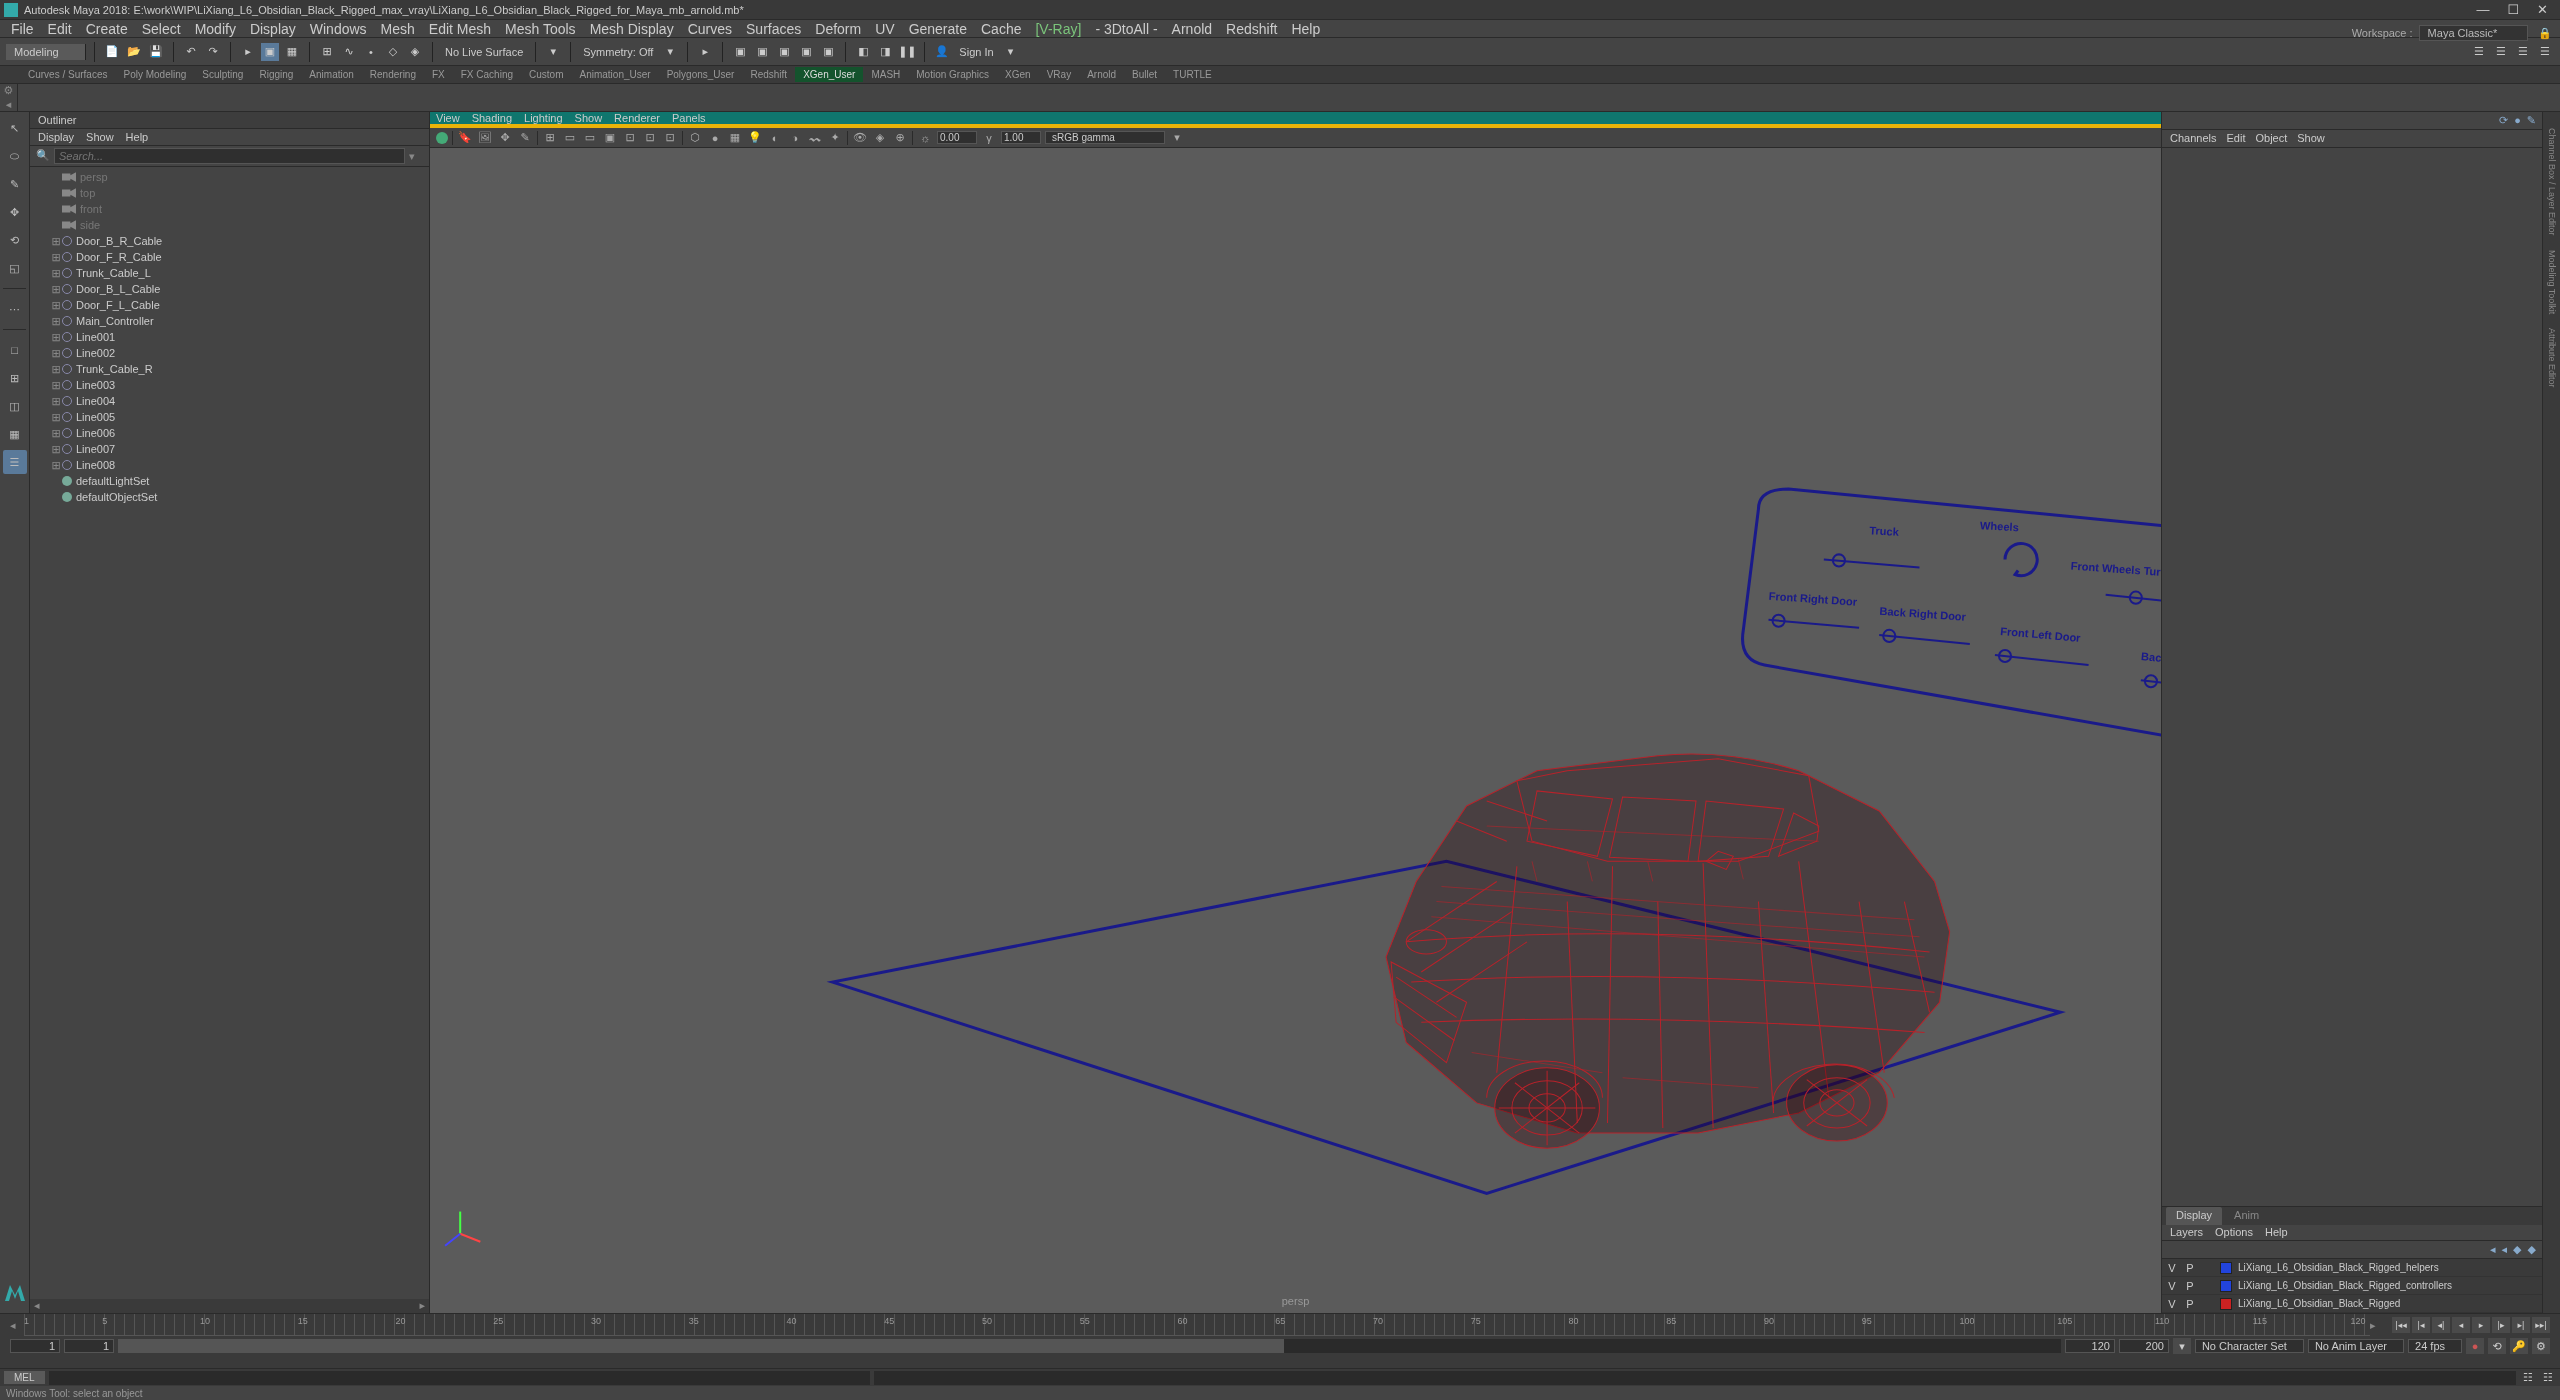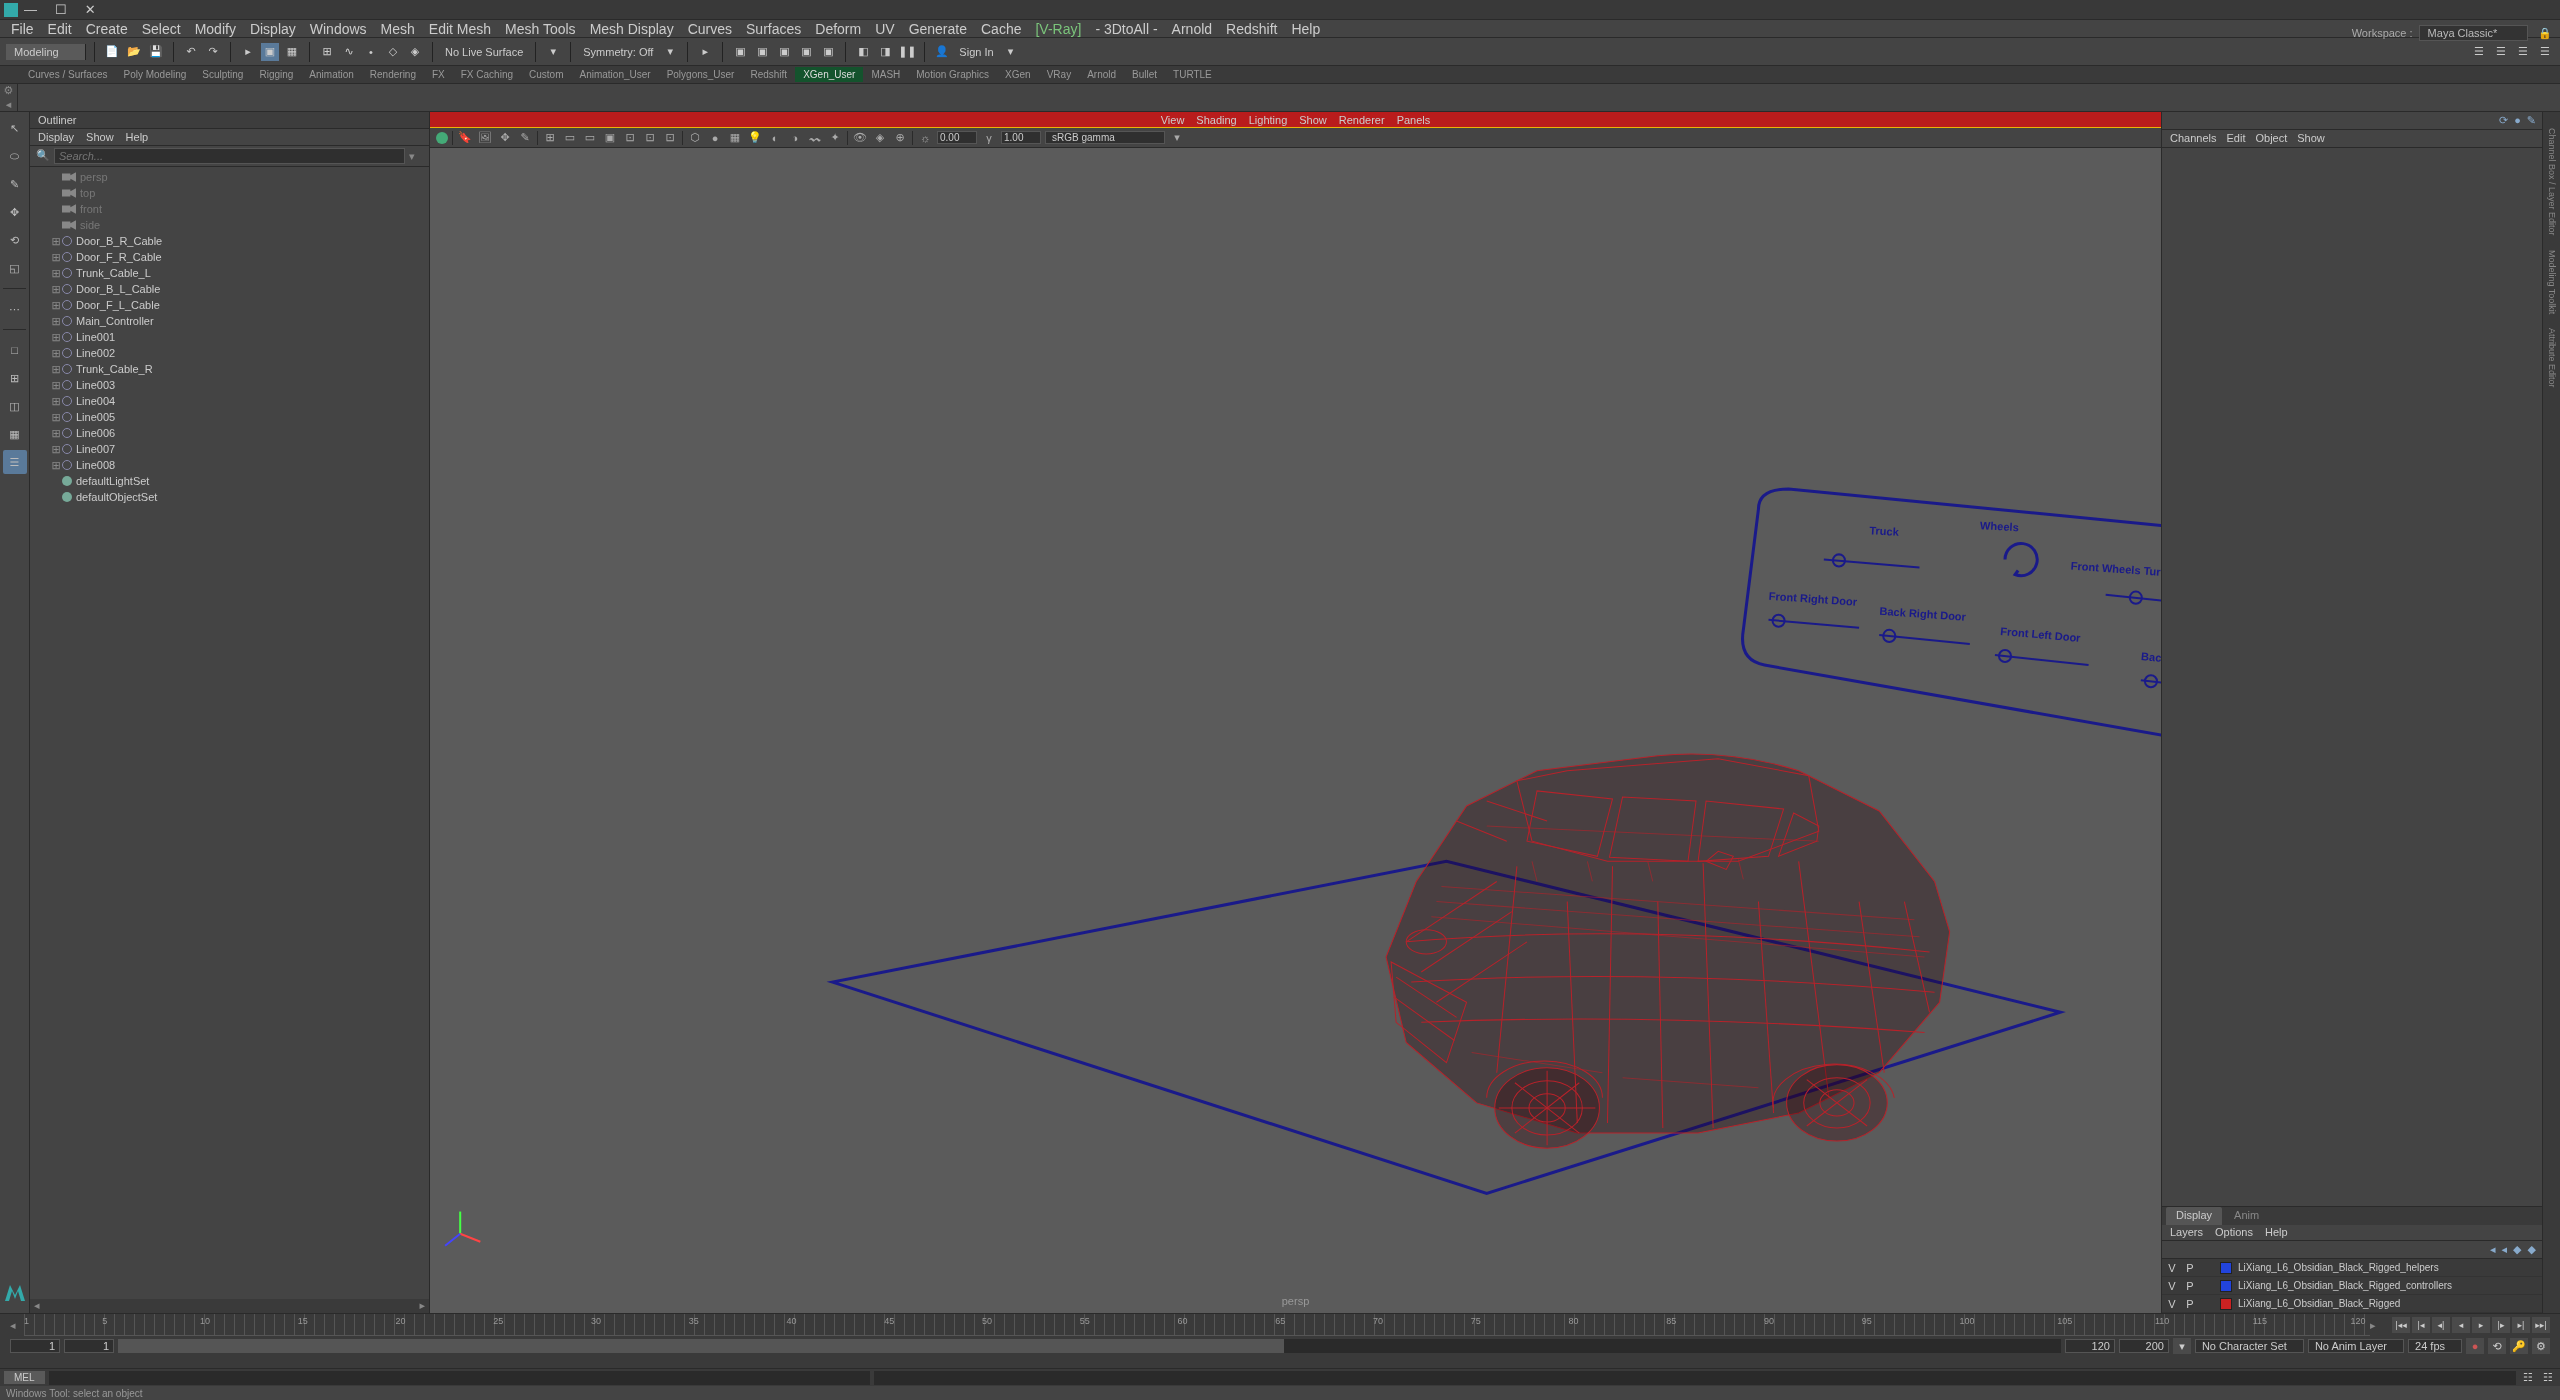--- a/index.html
+++ b/index.html
@@ -63,21 +63,21 @@
 .outliner .tree .node .icon.cam { background: #888; clip-path: polygon(0 20%, 60% 20%, 60% 35%, 100% 10%, 100% 90%, 60% 65%, 60% 80%, 0 80%); }
 .outliner .tree .node .icon.curve { border: 1px solid #88a; border-radius: 50%; width: 10px; height: 10px; }
 .outliner .tree .node .icon.set { background: #7a9; border-radius: 50%; width: 10px; height: 10px; }
 .outliner .tree .node .name { color: #ccc; font-size: 11px; }
 .outliner .tree .node .name.dim { color: #777; }
 .outliner .tree .node.lvl1 { padding-left: 20px; }
 .outliner .scroll-bottom { height: 14px; background: #3a3a3a; display: flex; }
 
 
 .viewport-panel { flex: 1; background: #444; display: flex; flex-direction: column; border-right: 1px solid #2a2a2a; }
-.viewport-panel .vp-menu { height: 16px; background: #b91c1c; display: flex; align-items: center; padding: 0 6px; gap: 12px; color: #ccc; border-bottom: 1px solid #eab308; justify-content: center; }
+.viewport-panel .vp-menu { height: 16px; background: #0f766e; display: flex; align-items: center; padding: 0 6px; gap: 12px; color: #ccc; border-bottom: 4px solid #eab308; }
 .viewport-panel .vp-toolbar { height: 20px; background: #444; display: flex; align-items: center; padding: 0 6px; gap: 4px; border-bottom: 1px solid #2a2a2a; }
 .viewport-panel .vp-toolbar .tb-icon { width: 16px; height: 16px; color: #aaa; display: flex; align-items: center; justify-content: center; cursor: pointer; }
 .viewport-panel .vp-toolbar .tb-icon.green { background: #4a7; border-radius: 50%; width: 12px; height: 12px; }
 .viewport-panel .vp-toolbar .num-field { background: #2f2f2f; width: 40px; padding: 0 2px; color: #ccc; border: 1px solid #555; font-size: 10px; }
 .viewport-panel .vp-toolbar .gamma-drop { background: #2f2f2f; padding: 0 6px; color: #ccc; border: 1px solid #555; min-width: 120px; font-size: 10px; }
 .viewport-panel .viewport { flex: 1; background: #5b5b5b; position: relative; overflow: hidden; }
 .viewport-panel .viewport .camera-label { position: absolute; bottom: 6px; left: 50%; transform: translateX(-50%); color: #999; font-size: 11px; }
 
 
 .right-panels { width: 380px; background: #444; display: flex; flex-direction: column; }
@@ -127,20 +127,21 @@
 
 
 .vp-svg { position: absolute; inset: 0; width: 100%; height: 100%; }
 
 </style>
 </head>
 <body>
 
 <div class="title-bar">
   <span class="maya-icon"></span>
+  <span class="title-text">Autodesk Maya 2018: E:\work\WIP\LiXiang_L6_Obsidian_Black_Rigged_max_vray\LiXiang_L6_Obsidian_Black_Rigged_for_Maya_mb_arnold.mb*</span>
   <div class="win-controls">
     <span>—</span>
     <span>☐</span>
     <span>✕</span>
   </div>
 </div>
 
 <div class="menu-bar">
   <span class="menu-item">File</span>
   <span class="menu-item">Edit</span>

